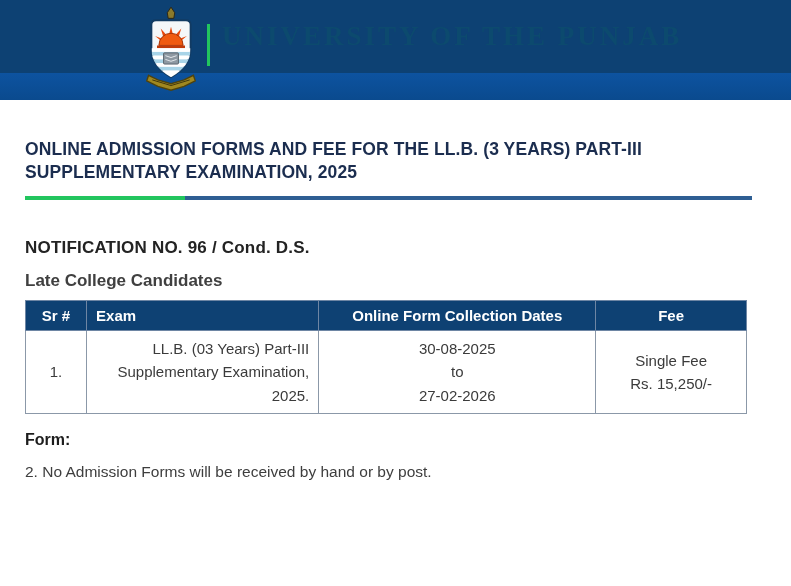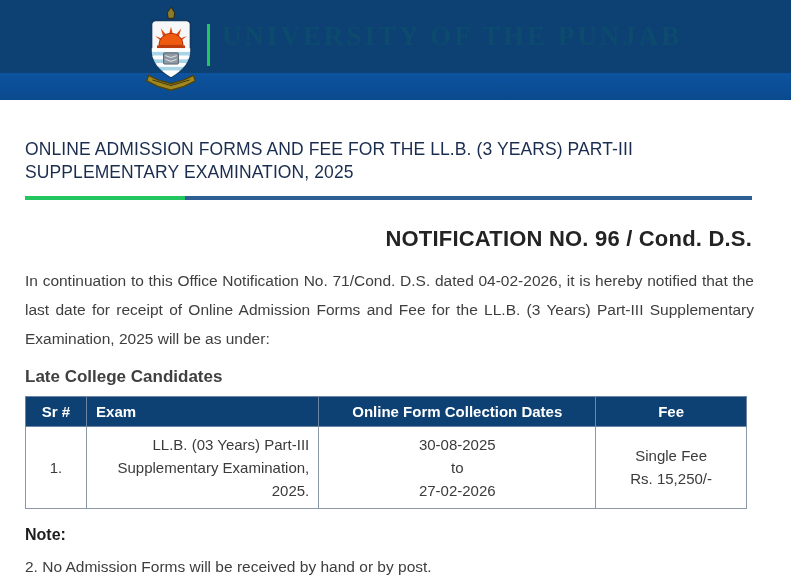--- a/index.html
+++ b/index.html
@@ -13,28 +13,28 @@
     background:linear-gradient(#0d53a0,#0a4a8e); }
   .logo-wrap { position:absolute; left:143px; top:6px; width:56px; height:90px; z-index:3; }
   .logo-separator { position:absolute; left:207px; top:24px; width:3px; height:42px;
     background:#22c55e; z-index:3; }
   .university-name { position:absolute; left:222px; top:0; height:73px; display:flex; align-items:center;
     color:#0c4a6e; font-family:"Liberation Serif", serif; font-weight:bold;
     font-size:27px; letter-spacing:3px; z-index:3; white-space:nowrap; }
 
   
   .content { padding:0 28px 0 25px; }
-  .page-title { margin-top:38px; width:680px; font-size:17.5px; font-weight:normal;
+  .page-title { margin-top:38px; width:680px; font-size:17.5px; font-weight:bold;
     color:#1b2d4f; line-height:1.32; letter-spacing:0.1px; }
   .title-divider { margin-top:12px; width:727px; height:4px; display:flex; }
   .title-divider .seg-green { width:160px; height:4px; background:#22c55e; }
   .title-divider .seg-blue { flex:1; height:4px; background:#2e5e93; }
 
-  .notification-heading { margin-top:26px; width:727px; text-align:right;
-    font-size:22px; font-weight:bold; color:#232323; letter-spacing:0.2px; }
+  .notification-heading { margin-top:38px; width:727px; text-align:left;
+    font-size:17px; font-weight:bold; color:#232323; letter-spacing:0.2px; }
 
   .intro-paragraph { margin-top:14px; width:729px; font-size:15.5px; color:#3e3e3e;
     line-height:1.88; text-align:justify; }
 
   .section-heading { margin-top:13px; font-size:17px; font-weight:bold; color:#404040; }
 
   
   table.fee-table { margin-top:9px; width:722px; border-collapse:collapse;
     font-size:15px; color:#3b3b3b; }
   table.fee-table th, table.fee-table td { border:1px solid #8b98a8; }
@@ -115,21 +115,20 @@
 
   <h1 class="page-title">ONLINE ADMISSION FORMS AND FEE FOR THE LL.B. (3 YEARS) PART-III SUPPLEMENTARY EXAMINATION, 2025</h1>
 
   <div class="title-divider">
     <div class="seg-green"></div>
     <div class="seg-blue"></div>
   </div>
 
   <h2 class="notification-heading">NOTIFICATION NO. 96 / Cond. D.S.</h2>
 
-  <p class="intro-paragraph">In continuation to this Office Notification No. 71/Cond. D.S. dated 04-02-2026, it is hereby notified that the last date for receipt of Online Admission Forms and Fee for the LL.B. (3 Years) Part-III Supplementary Examination, 2025 will be as under:</p>
 
   <h3 class="section-heading">Late College Candidates</h3>
 
   <table class="fee-table">
     <thead>
       <tr>
         <th class="col-sr">Sr #</th>
         <th class="col-exam">Exam</th>
         <th class="col-dates">Online Form Collection Dates</th>
         <th class="col-fee">Fee</th>
@@ -145,16 +144,16 @@
           <span class="stacked-line">27-02-2026</span>
         </td>
         <td class="cell-fee">
           <span class="stacked-line">Single Fee</span>
           <span class="stacked-line">Rs. 15,250/-</span>
         </td>
       </tr>
     </tbody>
   </table>
 
-  <div class="note-heading">Note:</div>
+  <div class="note-heading">Form:</div>
   <div class="note-item">2. No Admission Forms will be received by hand or by post.</div>
 
 </main>
 
 </body></html>

